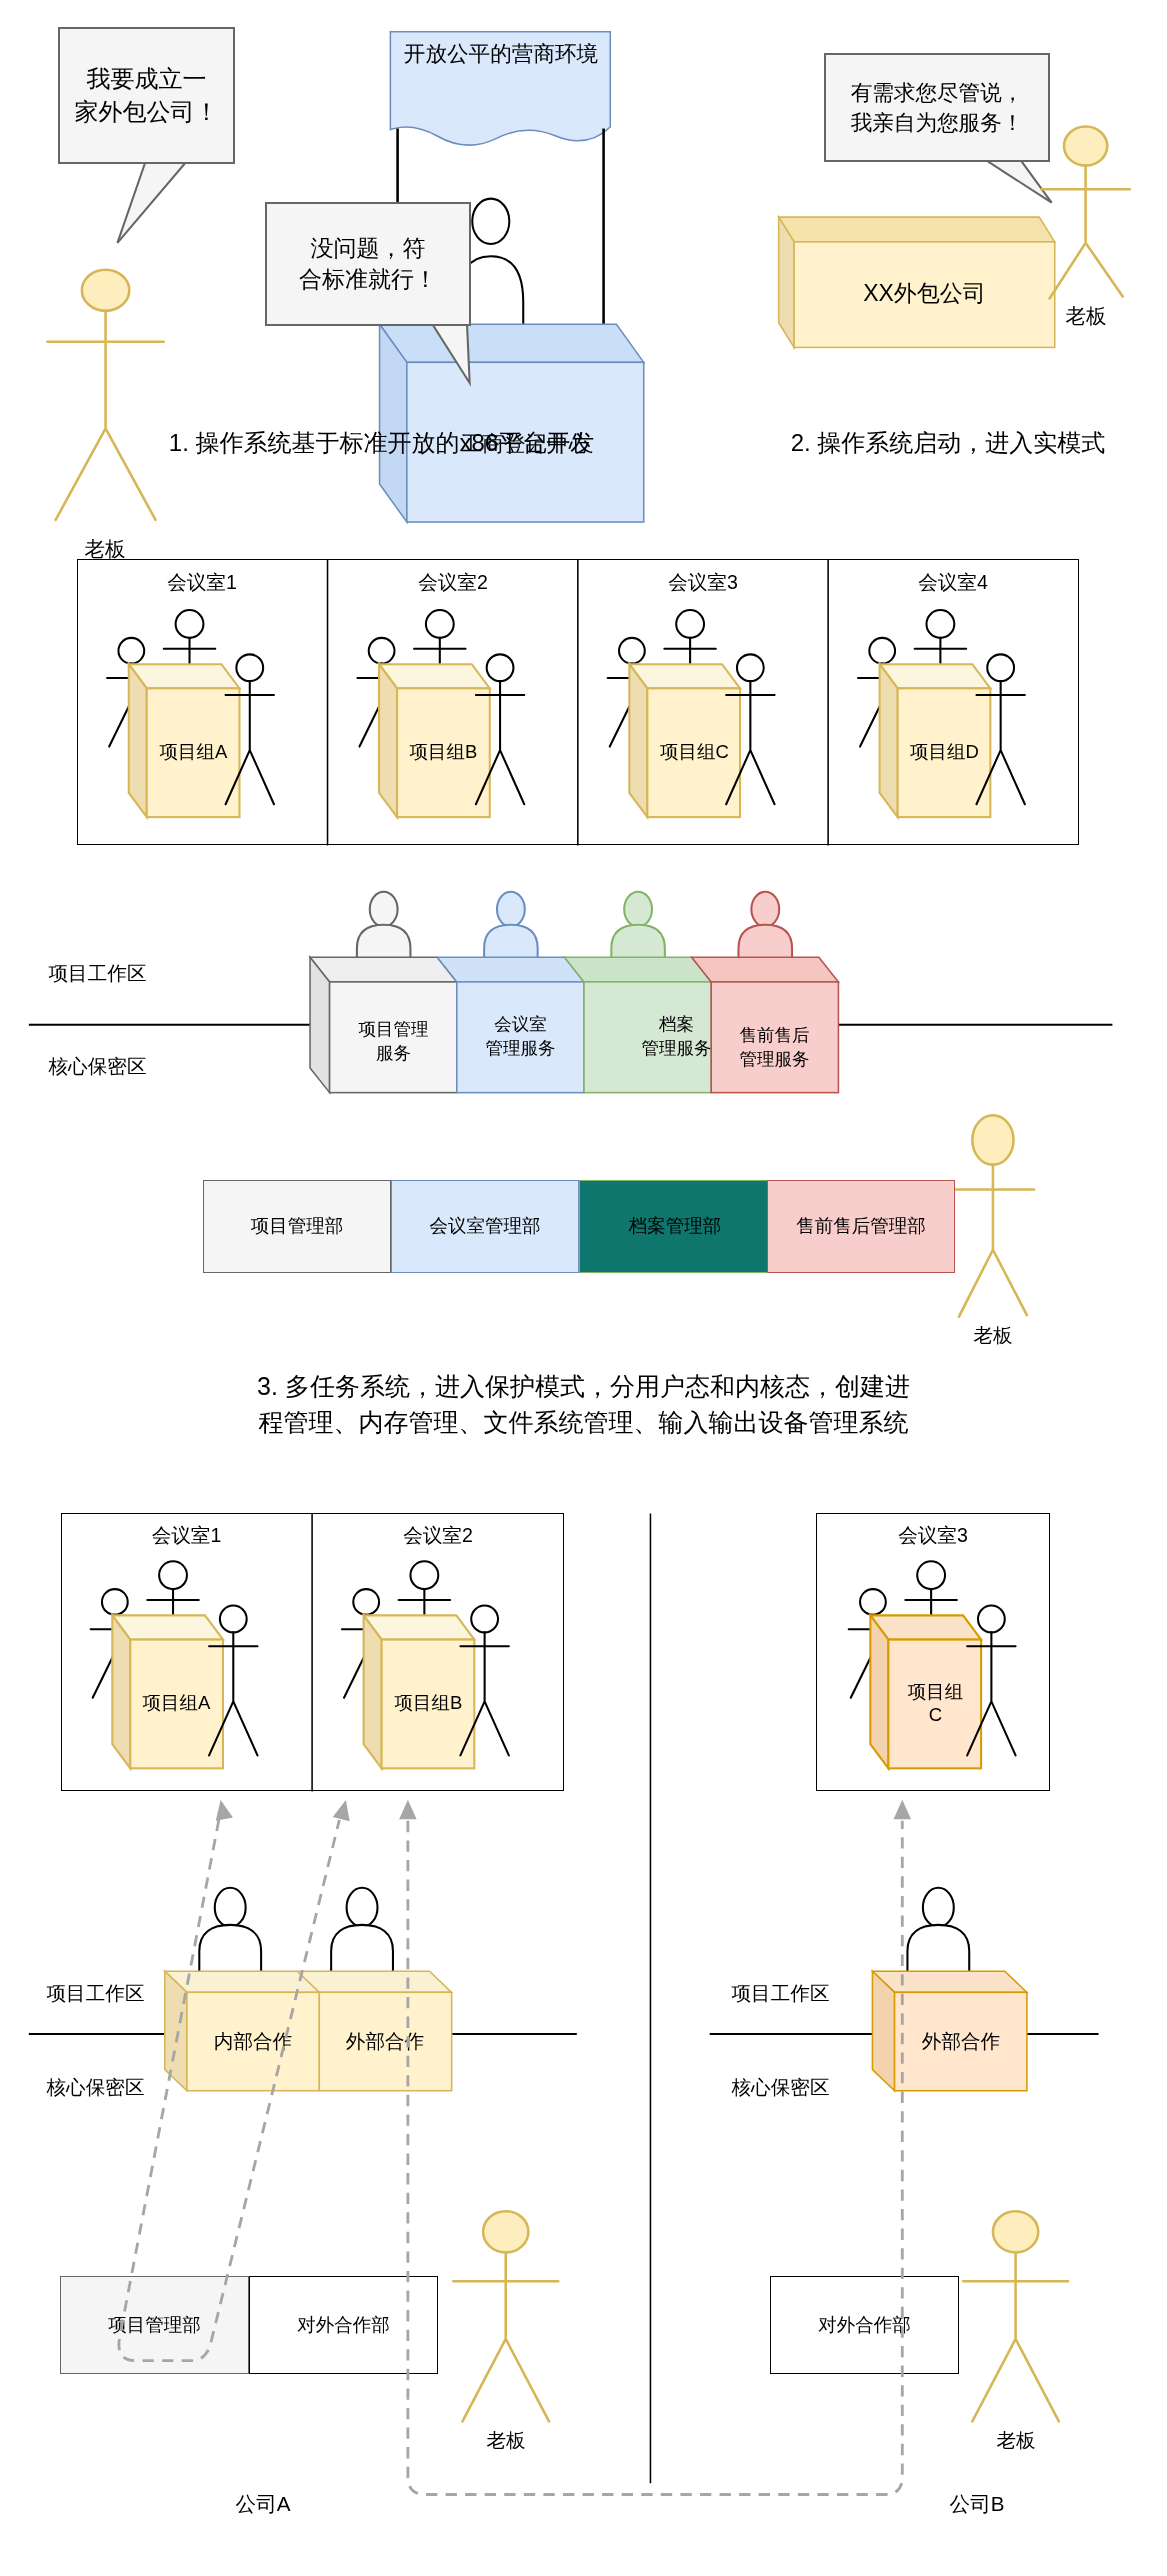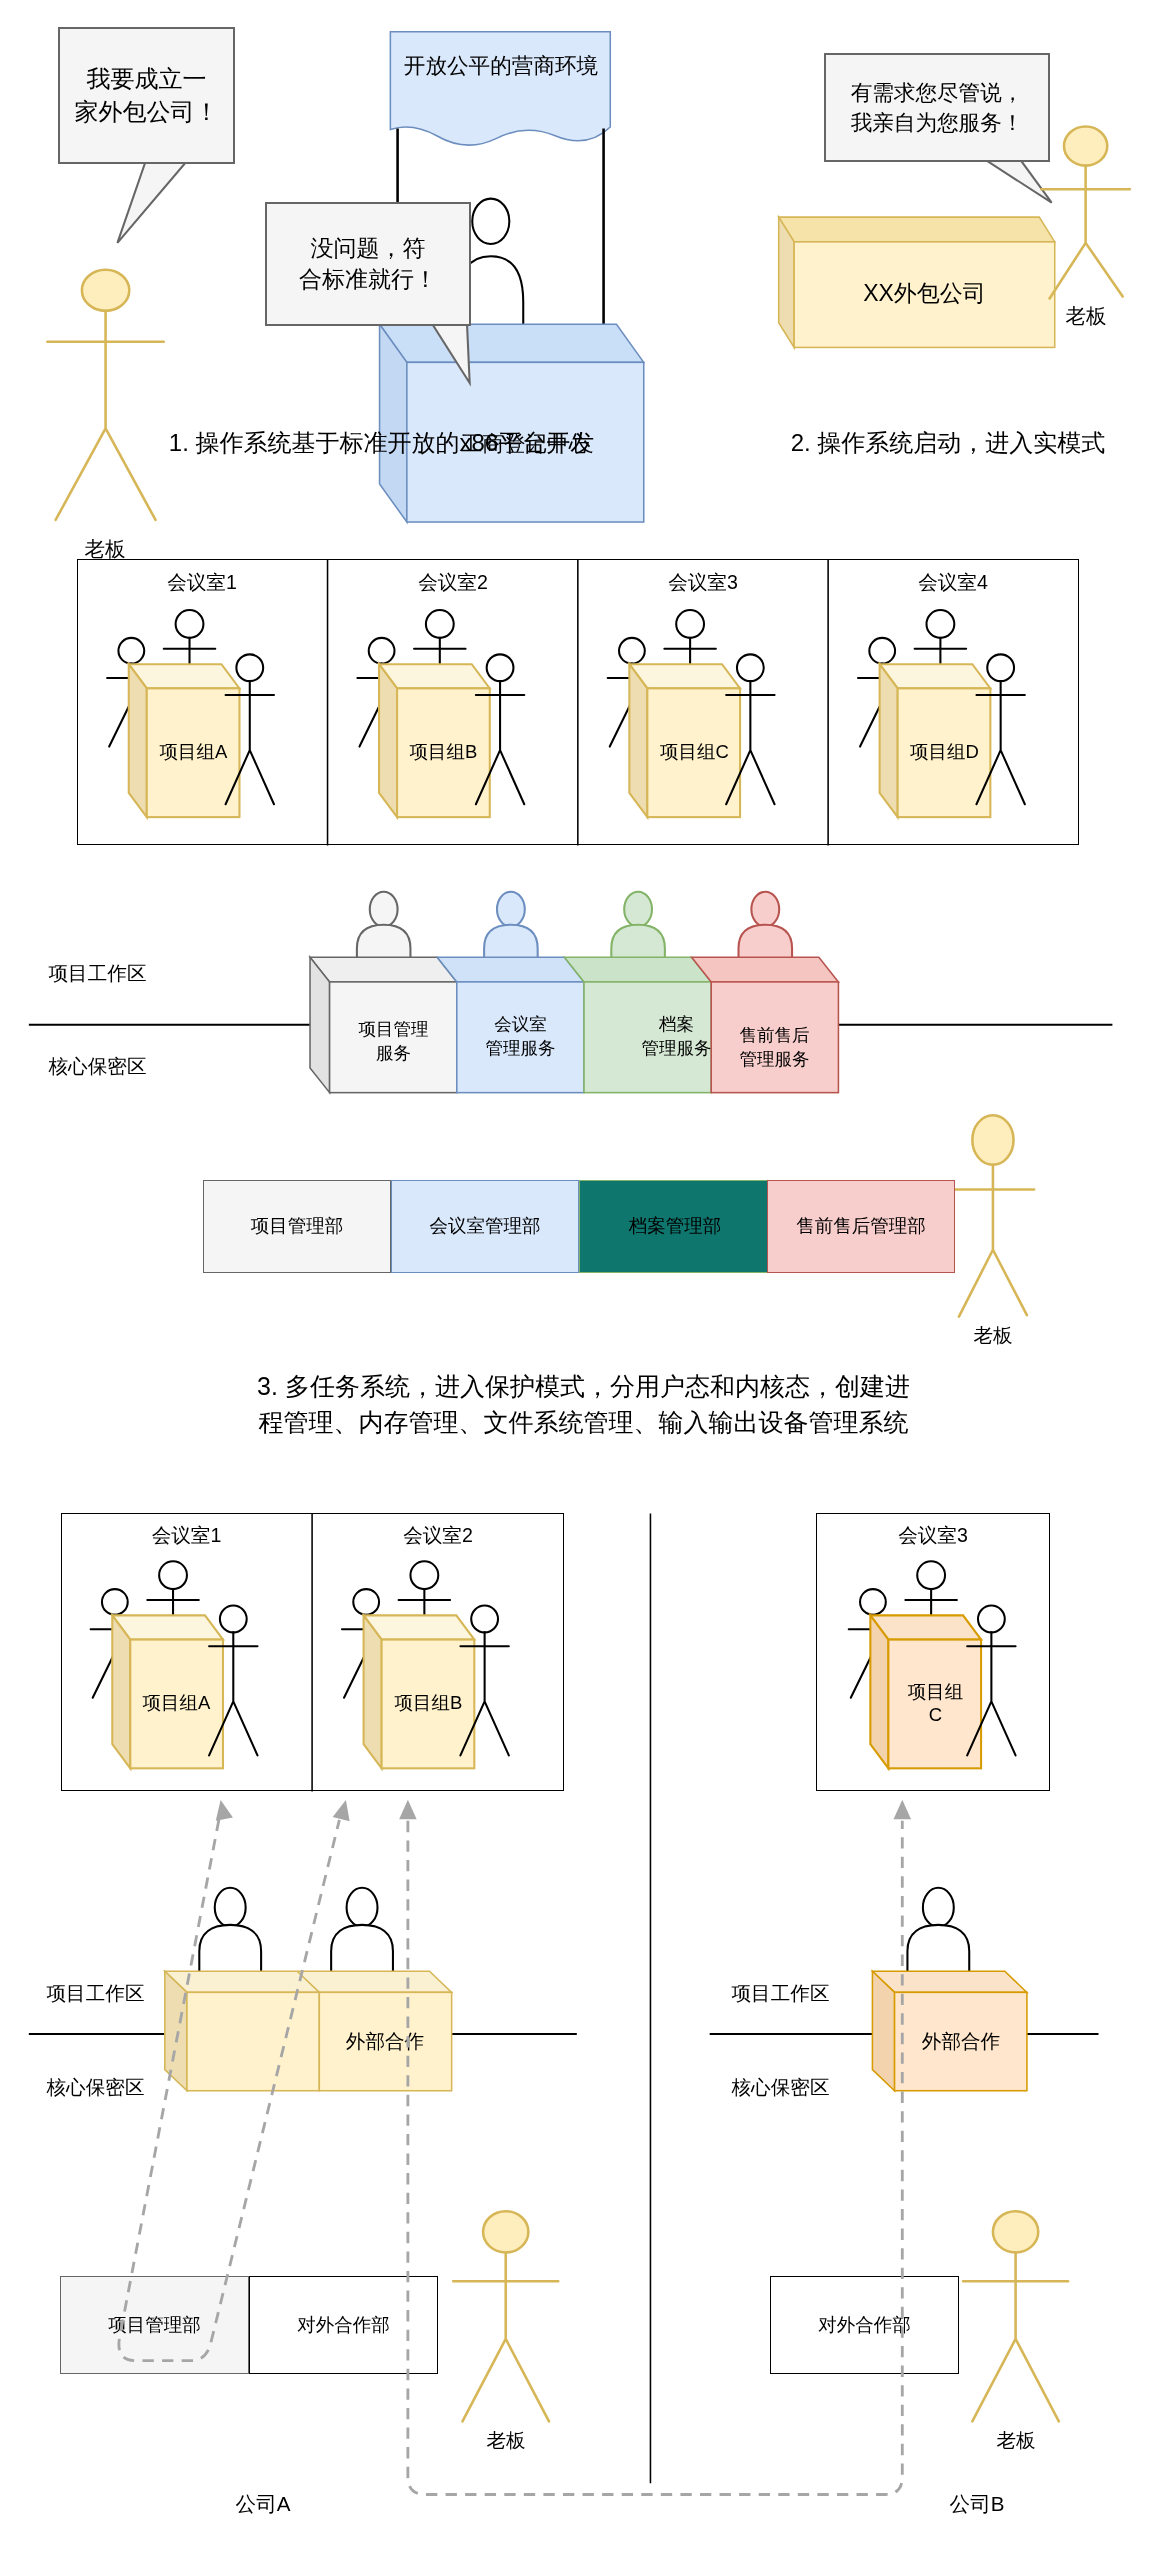--- a/index.html
+++ b/index.html
@@ -238,21 +238,21 @@
     <path d="M982,4372 V4540 M880,4428 H1084 M982,4540 L898,4700 M982,4540 L1066,4700" fill="none"></path>
   </g>
   <g stroke="#d6b656" stroke-width="5" stroke-linecap="round">
     <ellipse cx="1972" cy="4332" rx="44" ry="40" fill="#ffeebd"></ellipse>
     <path d="M1972,4372 V4540 M1870,4428 H2074 M1972,4540 L1888,4700 M1972,4540 L2056,4700" fill="none"></path>
   </g>
 </svg>
 
 <div class="abs lbl bubble" style="left:58px;top:27px;width:173px;height:133px;font-size:24px;">我要成立一
 家外包公司！</div>
-<div class="abs lbl transparent" style="left:398px;top:45px;width:206px;height:41px;font-size:21.6px;">开放公平的营商环境</div>
+<div class="abs lbl transparent" style="left:398px;top:33px;width:206px;height:41px;font-size:21.6px;">开放公平的营商环境</div>
 <div class="abs lbl bubble" style="left:265px;top:202px;width:202px;height:120px;font-size:23px;">没问题，符
 合标准就行！</div>
 <div class="abs lbl transparent" style="left:407px;top:427px;width:237px;height:33px;font-size:21.6px;">工商登记中心</div>
 <div class="abs lbl" style="left:64px;top:536px;width:82px;height:26px;font-size:20.6px;">老板</div>
 <div class="abs lbl caption" style="left:31px;top:427px;width:701px;height:33px;font-size:24px;">1. 操作系统基于标准开放的x86平台开发</div>
 
 <div class="abs lbl bubble" style="left:824px;top:53px;width:222px;height:105px;font-size:21.6px;">有需求您尽管说，
 我亲自为您服务！</div>
 <div class="abs lbl transparent" style="left:794px;top:241px;width:261px;height:106px;font-size:23px;">XX外包公司</div>
 <div class="abs lbl" style="left:1050px;top:303px;width:72px;height:25px;font-size:20.6px;">老板</div>
@@ -295,20 +295,21 @@
 <div class="abs lbl transparent" style="left:130px;top:1639px;width:93px;height:129px;font-size:18.5px;">项目组A</div>
 <div class="abs lbl transparent" style="left:382px;top:1639px;width:93px;height:129px;font-size:18.5px;">项目组B</div>
 <div class="abs lbl transparent" style="left:889px;top:1639px;width:93px;height:129px;font-size:18.5px;line-height:1.2;">项目组
 C</div>
 
 <div class="abs lbl" style="left:31px;top:1980px;width:129px;height:26px;font-size:19.6px;">项目工作区</div>
 <div class="abs lbl" style="left:31px;top:2074px;width:129px;height:26px;font-size:19.6px;">核心保密区</div>
 <div class="abs lbl" style="left:716px;top:1980px;width:129px;height:26px;font-size:19.6px;">项目工作区</div>
 <div class="abs lbl" style="left:716px;top:2074px;width:129px;height:26px;font-size:19.6px;">核心保密区</div>
 
+<div class="abs lbl transparent" style="left:187px;top:1992px;width:132px;height:98px;font-size:19.6px;">内部合作</div>
 <div class="abs lbl transparent" style="left:319px;top:1992px;width:132px;height:98px;font-size:19.6px;">外部合作</div>
 <div class="abs lbl transparent" style="left:895px;top:1992px;width:132px;height:98px;font-size:19.6px;">外部合作</div>
 
 <div class="abs lbl dept" style="left:60px;top:2276px;width:189px;height:98px;font-size:18.5px;background:#f5f5f5;border:1.5px solid #666;box-sizing:border-box;">项目管理部</div>
 <div class="abs lbl dept" style="left:249px;top:2276px;width:189px;height:98px;font-size:18.5px;background:#fff;border:1.8px solid #000;box-sizing:border-box;">对外合作部</div>
 <div class="abs lbl dept" style="left:770px;top:2276px;width:189px;height:98px;font-size:18.5px;background:#fff;border:1.8px solid #000;box-sizing:border-box;">对外合作部</div>
 
 <div class="abs lbl" style="left:470px;top:2428px;width:72px;height:25px;font-size:19.6px;">老板</div>
 <div class="abs lbl" style="left:980px;top:2428px;width:72px;height:25px;font-size:19.6px;">老板</div>
 <div class="abs lbl" style="left:222px;top:2490px;width:82px;height:27px;font-size:20.6px;">公司A</div>

